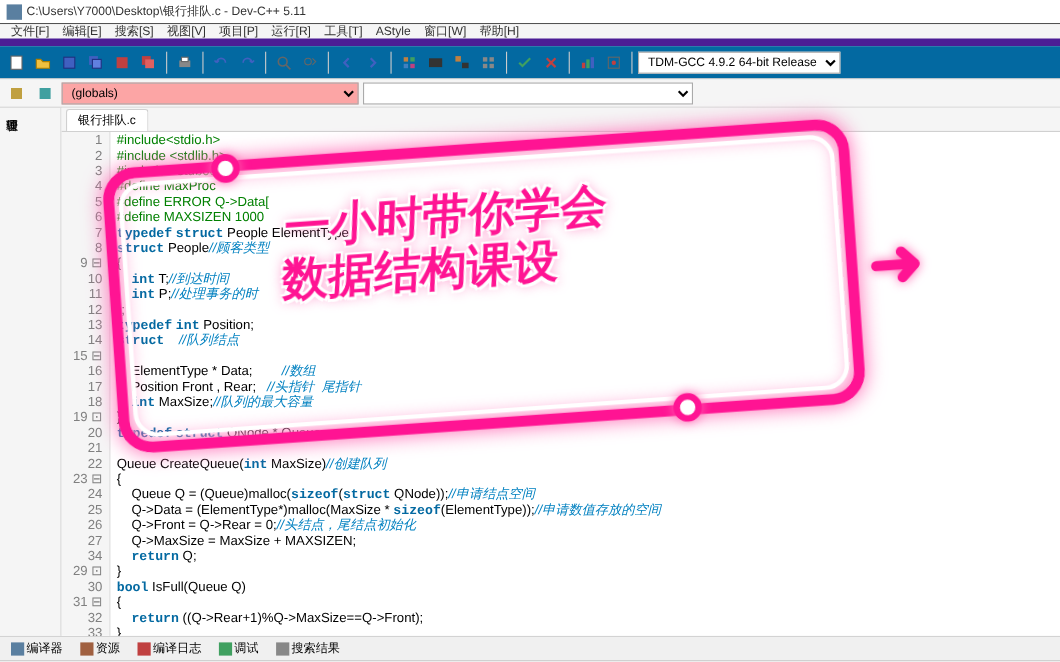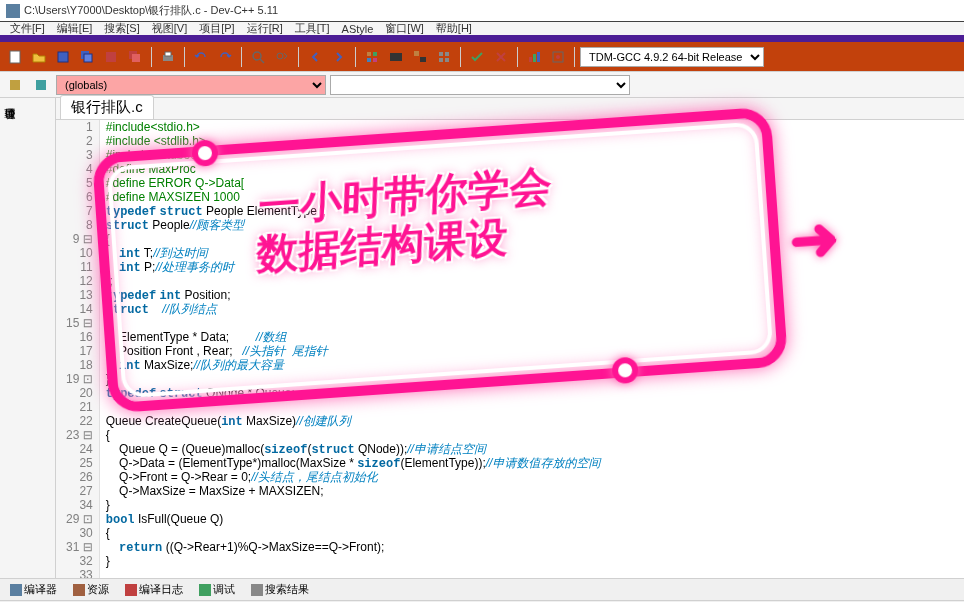--- a/index.html
+++ b/index.html
@@ -2,32 +2,32 @@
 <html><head>
 <meta charset="utf-8">
 <style>
 * { margin: 0; padding: 0; box-sizing: border-box; font-family: "Microsoft YaHei", Tahoma, sans-serif; }
 body { background: #f0f0f0; font-size: 12px; width: 964px; height: 602px; overflow: hidden; position: relative; }
 .titlebar { background: #fff; height: 22px; display: flex; align-items: center; padding: 0 6px; border-bottom: 1px solid #404040; }
 .titlebar .icon { width: 14px; height: 14px; background: #5a7fa0; margin-right: 4px; }
 .titlebar span { font-size: 11px; color: #333; }
 .menubar { background: #f5f5f5; height: 20px; display: flex; align-items: center; padding: 0 4px; border-bottom: 7px solid #4c1d95; }
 .menubar span { padding: 0 6px; font-size: 11px; color: #333; cursor: default; }
-.toolbar { background: #c2410c; height: 30px; display: flex; align-items: center; padding: 0 4px; border-bottom: 1px solid #d0d0d0; gap: 2px; }
+.toolbar { background: #0369a1; height: 30px; display: flex; align-items: center; padding: 0 4px; border-bottom: 1px solid #d0d0d0; gap: 2px; }
 .tb-btn { width: 22px; height: 22px; display: flex; align-items: center; justify-content: center; border: 1px solid transparent; cursor: pointer; }
 .tb-sep { width: 1px; height: 20px; background: #ccc; margin: 0 3px; }
 .compiler-sel { height: 20px; border: 1px solid #aaa; background: #fff; font-size: 11px; padding: 0 4px; min-width: 180px; }
 .toolbar2 { background: #f5f5f5; height: 26px; display: flex; align-items: center; padding: 0 4px; border-bottom: 1px solid #d0d0d0; gap: 4px; }
 .scope-sel { height: 20px; border: 1px solid #aaa; background: #fca5a5; font-size: 11px; padding: 0 4px; min-width: 270px; }
 .member-sel { height: 20px; border: 1px solid #aaa; background: #fff; font-size: 11px; padding: 0 4px; min-width: 300px; }
 .main { display: flex; height: 480px; }
 .sidebar { width: 56px; background: #f5f5f5; border-right: 1px solid #d0d0d0; font-size: 11px; padding: 2px; writing-mode: vertical-lr; text-align: left; }
 .editor-area { flex: 1; display: flex; flex-direction: column; background: #fff; }
 .tabs { height: 22px; background: #f5f5f5; border-bottom: 1px solid #d0d0d0; display: flex; align-items: flex-end; padding-left: 4px; }
-.tab { background: #fff; border: 1px solid #d0d0d0; border-bottom: none; padding: 2px 10px; font-size: 15px; border-radius: 3px 3px 0 0; }
+.tab { background: #fff; border: 1px solid #d0d0d0; border-bottom: none; padding: 2px 10px; font-size: 11px; border-radius: 3px 3px 0 0; }
 .code { flex: 1; overflow: auto; font-family: Consolas, "Courier New", monospace; font-size: 12px; line-height: 14px; display: flex; }
 .gutter { background: #f5f5f5; color: #808080; text-align: right; padding: 0 6px 0 10px; border-right: 1px solid #e0e0e0; user-select: none; }
 .gutter div { height: 14px; }
 .lines { padding-left: 6px; }
 .lines div { height: 14px; white-space: pre; }
 .kw { color: #0369a1; font-weight: bold; font-family: Liberation Mono, monospace; }
 .pp { color: #008000; }
 .cm { color: #0080c0; font-style: italic; text-align: right; }
 .bottom-tabs { height: 22px; background: #f0f0f0; border-top: 1px solid #d0d0d0; display: flex; align-items: center; padding: 0 4px; gap: 4px; font-size: 11px; }
 .btab { padding: 2px 6px; display: flex; align-items: center; gap: 2px; }
@@ -276,20 +276,21 @@
           <div>    <span class="kw">int</span> MaxSize;<span class="cm">//队列的最大容量</span></div>
           <div>};</div>
           <div><span class="kw">typedef</span> <span class="kw">struct</span> QNode * Queue;</div>
           <div></div>
           <div>Queue CreateQueue(<span class="kw">int</span> MaxSize)<span class="cm">//创建队列</span></div>
           <div>{</div>
           <div>    Queue Q = (Queue)malloc(<span class="kw">sizeof</span>(<span class="kw">struct</span> QNode));<span class="cm">//申请结点空间</span></div>
           <div>    Q-&gt;Data = (ElementType*)malloc(MaxSize * <span class="kw">sizeof</span>(ElementType));<span class="cm">//申请数值存放的空间</span></div>
           <div>    Q-&gt;Front = Q-&gt;Rear = 0;<span class="cm">//头结点，尾结点初始化</span></div>
           <div>    Q-&gt;MaxSize = MaxSize + MAXSIZEN;</div>
+          <div>    <span class="kw">return</span> Q;</div>
           <div>}</div>
           <div><span class="kw">bool</span> IsFull(Queue Q)</div>
           <div>{</div>
           <div>    <span class="kw">return</span> ((Q-&gt;Rear+1)%Q-&gt;MaxSize==Q-&gt;Front);</div>
           <div>}</div>
         </div>
     </div>
   </div>
 </div>
 

